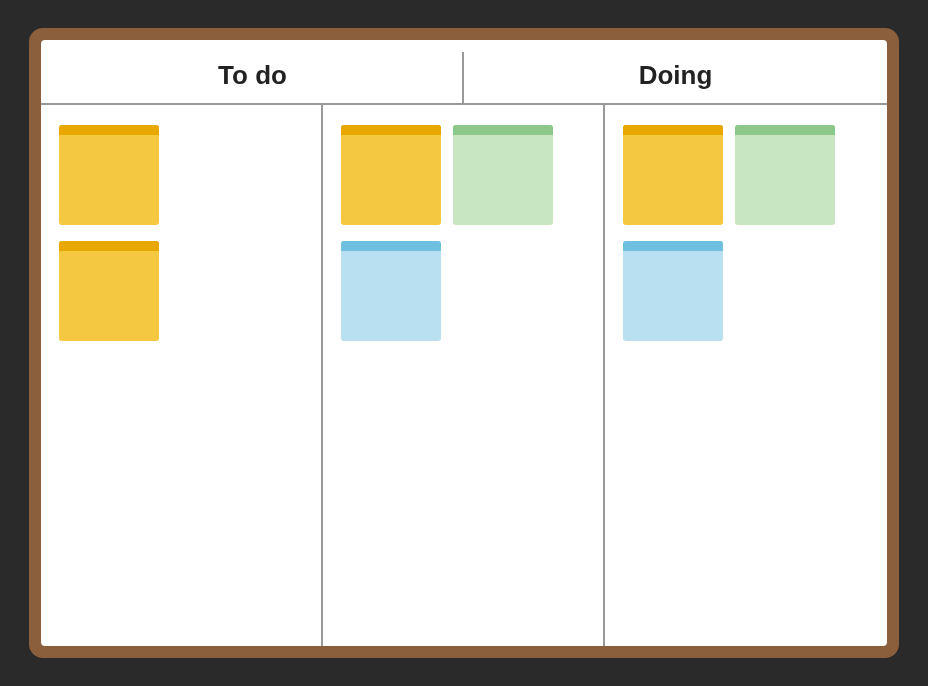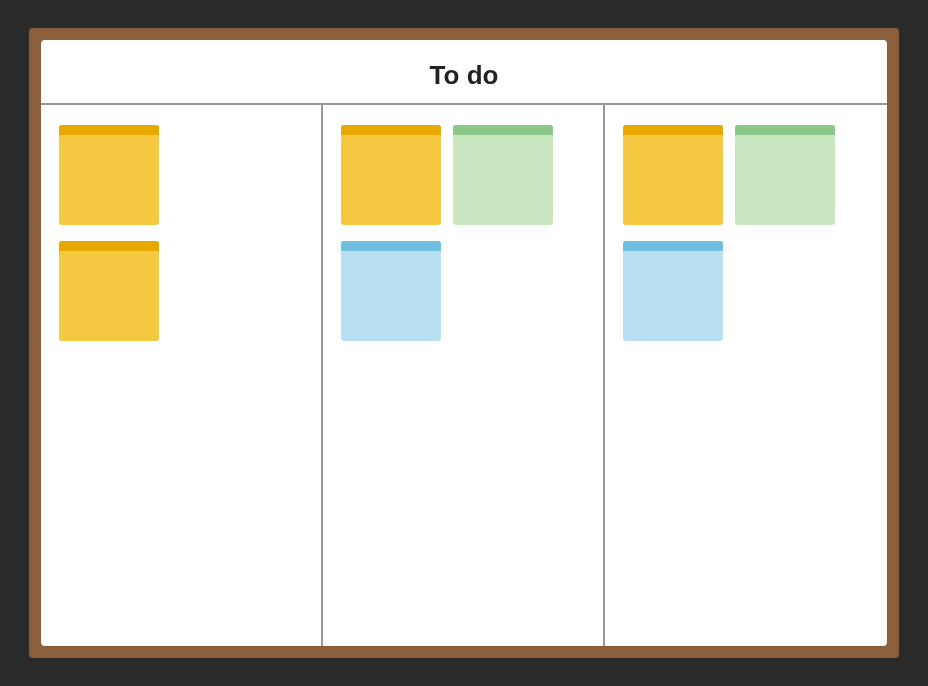--- a/index.html
+++ b/index.html
@@ -11,21 +11,21 @@
       display: flex;
       align-items: center;
       justify-content: center;
       font-family: Arial, sans-serif;
     }
 
     .board-frame {
       width: 870px;
       height: 630px;
       background: #8B5E3C;
-      border-radius: 4px;
+      border-radius: 14px;
       padding: 12px;
     }
 
     .board-inner {
       width: 100%;
       height: 100%;
       background: #ffffff;
       border-radius: 4px;
       display: flex;
       flex-direction: column;
@@ -128,20 +128,23 @@
   </style>
 </head>
 <body>
 
 <div class="board-frame">
   <div class="board-inner">
     <div class="board-header">
       <div class="column-header">
         <span>To do</span>
       </div>
+      <div class="column-header">
+        <span>Doing</span>
+      </div>
     </div>
     <div class="board-body">
 
       <div class="column">
         <div class="row-gap">
           <div class="sticky-note sticky-yellow"></div>
         </div>
         <div>
           <div class="sticky-note sticky-yellow"></div>
         </div>

